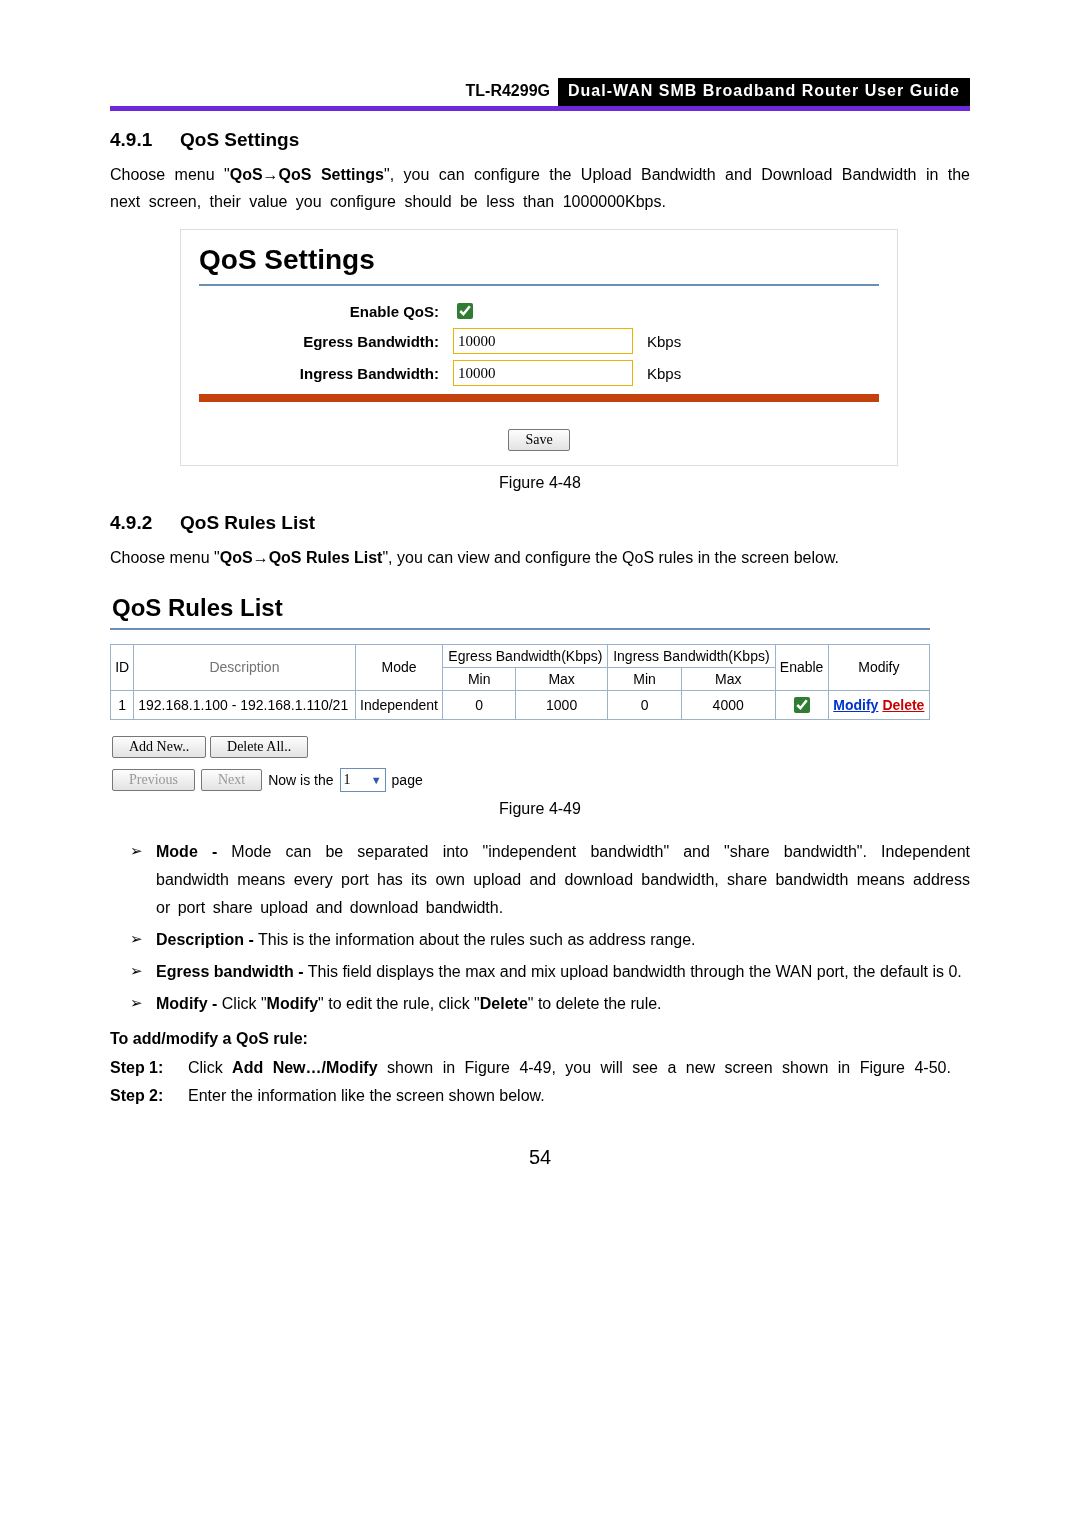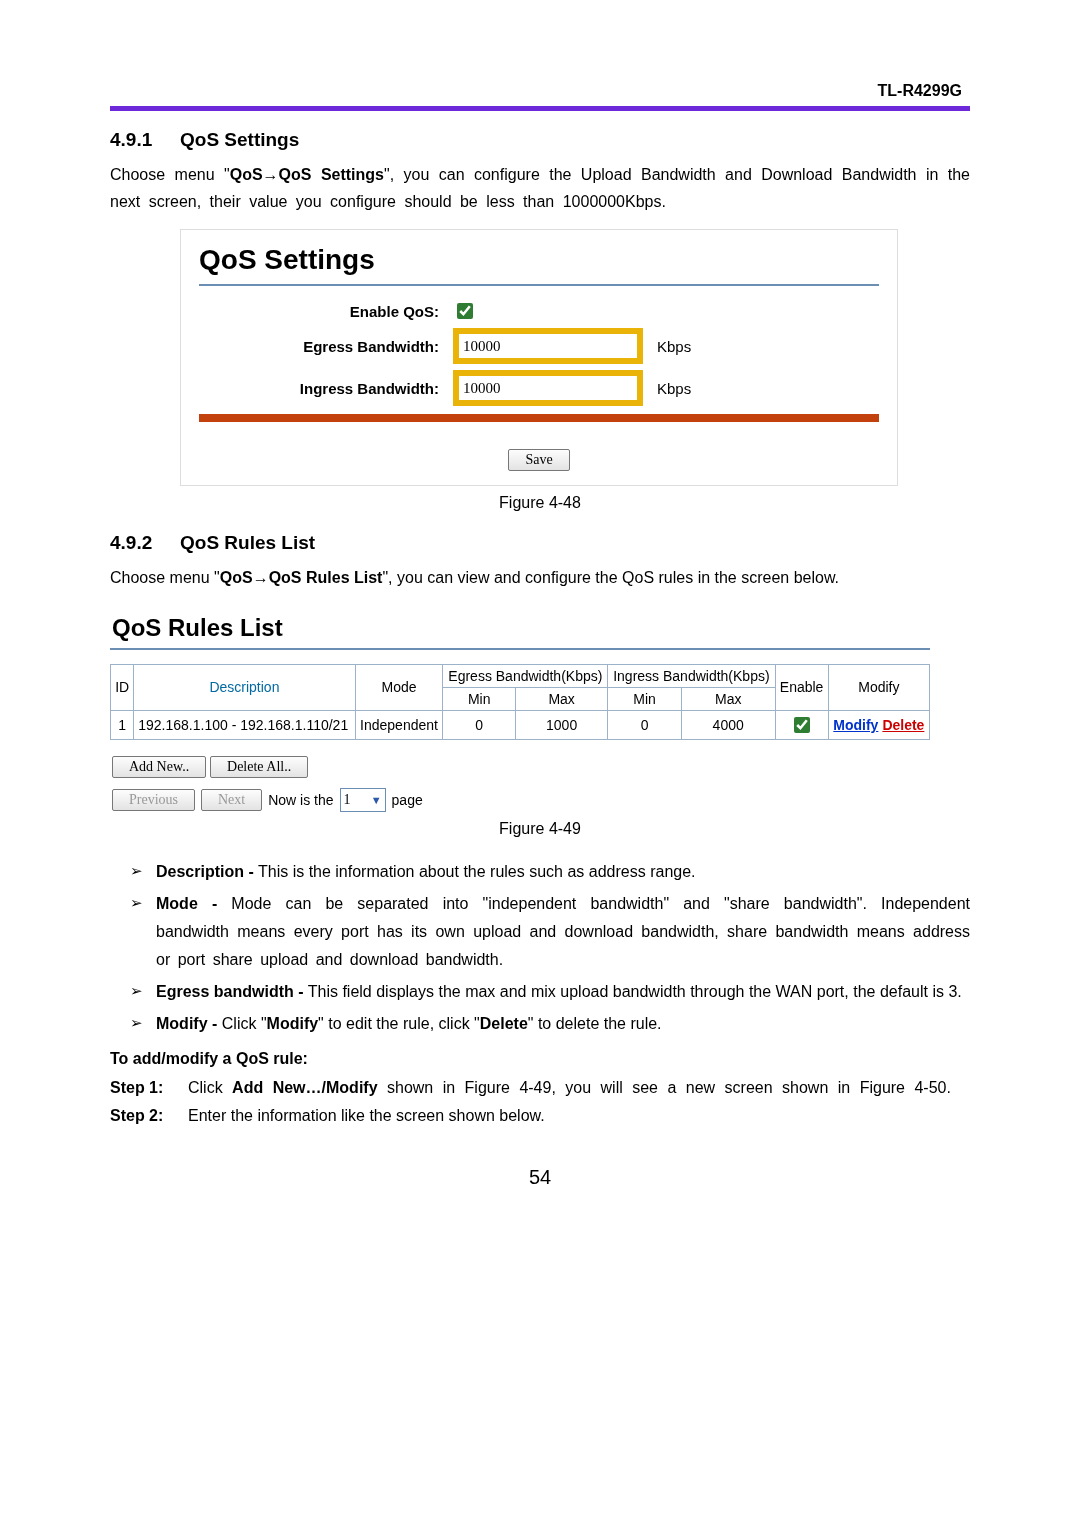--- a/index.html
+++ b/index.html
@@ -80,21 +80,21 @@
     align-items: center;
     margin: 6px 0;
   }
   .form-row .fl {
     width: 240px;
     text-align: right;
     font-weight: bold;
     padding-right: 14px;
   }
   .finput {
-    border: 6px solid #eab308;
+    border: 1px solid #eab308;
     height: 24px;
     width: 170px;
     padding: 0 4px;
     font-family: Tahoma;
     font-size: 15px;
     background:#fff;
   }
   .unit { padding-left: 14px; }
   .save-row { text-align:center; margin-top:8px; border-top:8px solid #c2410c; padding-top:27px; }
   .oldbtn {
@@ -128,21 +128,21 @@
     width: 100%;
     font-size: 14px;
   }
   table.qos th, table.qos td {
     border: 1px solid #9bb2c8;
     padding: 3px 4px;
     text-align: center;
     font-weight: normal;
   }
   table.qos th { font-weight: normal; }
-  table.qos th.desc { color: #0369a1; }
+  table.qos th.desc { color: #737373; }
   .modlink { color: #0033cc; font-weight:bold; text-decoration:underline; cursor:pointer; }
   .dellink { color: #cc0000; font-weight:bold; text-decoration:underline; cursor:pointer; margin-left:4px; }
   .btnrow { margin: 16px 0 10px 2px; }
   .pgrow { margin: 6px 0 4px 2px; display:flex; align-items:center; gap:6px; font-size:14px; }
   .pgsel {
     border: 1px solid #6b8fb4;
     height: 22px;
     width: 38px;
     font-family: Tahoma;
     font-size: 14px;
@@ -185,20 +185,21 @@
   input[type=checkbox] { accent-color:#2f7d32; width:16px; height:16px; }
 </style>
 </head>
 <body>
 
 <div class="page">
 
   <div class="hdr-wrap">
     <div class="hdr-inner">
       <div class="hdr-model">TL-R4299G</div>
+      <div class="hdr-title">Dual-WAN SMB Broadband Router User Guide</div>
     </div>
   </div>
 
   <h3 class="section">
     <span class="num">4.9.1</span><span>QoS Settings</span>
   </h3>
   <p class="body spread">
     <span>Choose menu "</span><span class="b">QoS→QoS Settings</span><span>", you can configure the Upload Bandwidth and Download Bandwidth in the next screen, their value you configure should be less than 1000000Kbps.</span>
   </p>
 
@@ -281,23 +282,23 @@
         <span>1</span>
         <span class="down-caret">▼</span>
       </span>
       <span>page</span>
     </div>
   </div>
 
   <div class="fig-caption">Figure 4-49</div>
 
   <ul class="blist">
+    <li style="word-spacing:3px;"><span class="b">Mode -</span><span> Mode can be separated into "independent bandwidth" and "share bandwidth". Independent bandwidth means every port has its own upload and download bandwidth, share bandwidth means address or port share upload and download bandwidth.</span></li>
     <li><span class="b">Description -</span><span> This is the information about the rules such as address range.</span></li>
-    <li style="word-spacing:3px;"><span class="b">Mode -</span><span> Mode can be separated into "independent bandwidth" and "share bandwidth". Independent bandwidth means every port has its own upload and download bandwidth, share bandwidth means address or port share upload and download bandwidth.</span></li>
-    <li><span class="b">Egress bandwidth -</span><span> This field displays the max and mix upload bandwidth through the WAN port, the default is 3.</span></li>
+    <li><span class="b">Egress bandwidth -</span><span> This field displays the max and mix upload bandwidth through the WAN port, the default is 0.</span></li>
     <li><span class="b">Modify -</span><span> Click "</span><span class="b">Modify</span><span>" to edit the rule, click "</span><span class="b">Delete</span><span>" to delete the rule.</span></li>
   </ul>
 
   <p class="b" style="margin:12px 0 6px 0;">To add/modify a QoS rule:</p>
 
   <div class="steps">
     <div class="step">
       <div class="sl">Step 1:</div>
       <div class="sc spread"><span>Click </span><span class="b">Add New…/Modify</span><span> shown in Figure 4-49, you will see a new screen shown in Figure 4-50.</span></div>
     </div>

